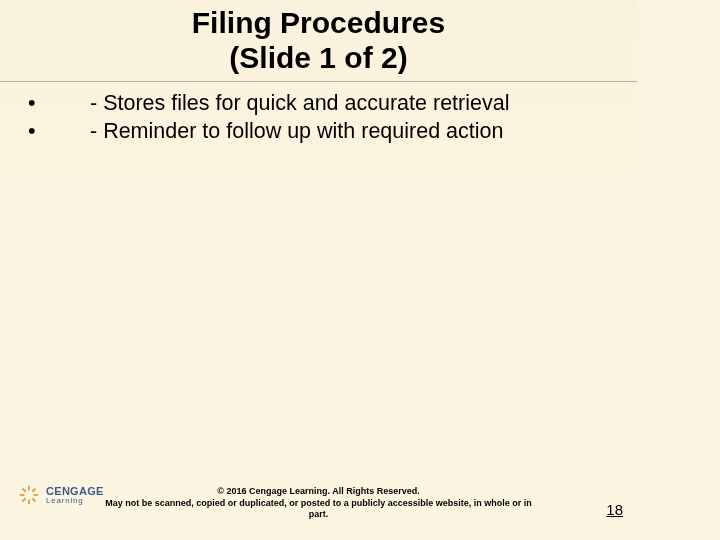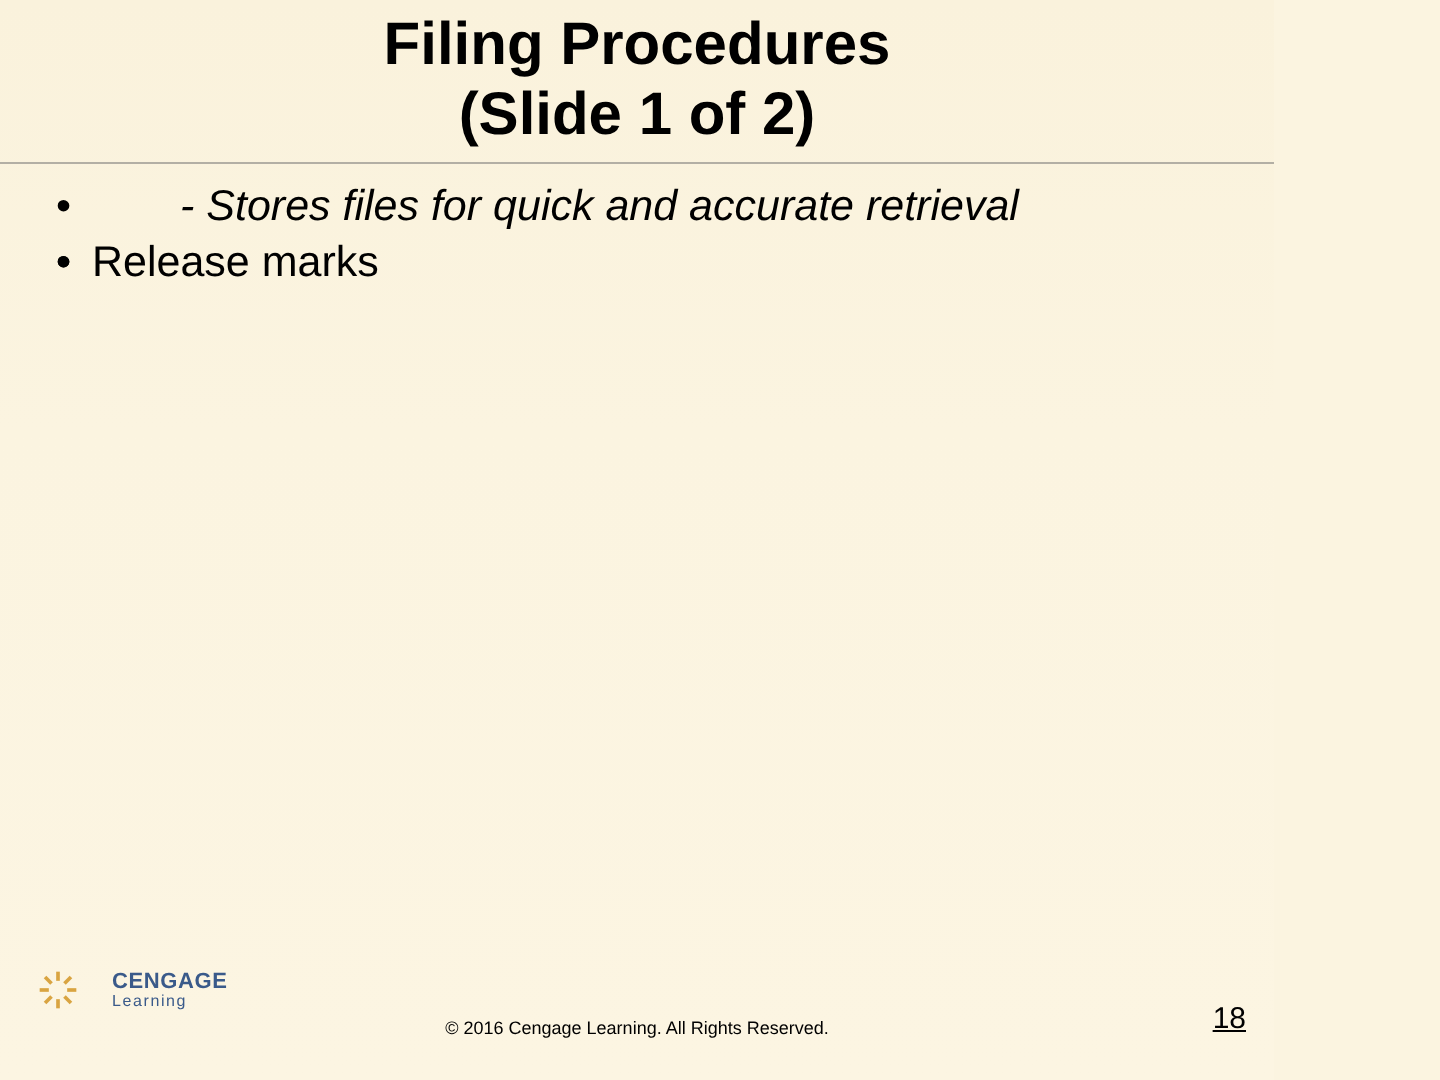--- a/index.html
+++ b/index.html
@@ -53,54 +53,53 @@
     left: 0;
     top: 0;
   }
   .b2 {
     padding-left: 44px;
   }
   .b2 .sub {
     position: relative;
     padding-left: 18px;
     text-indent: -18px;
-    font-style: italic;
   }
   .b2 .sub::before {
     content: "- ";
   }
   .footer {
     position: absolute;
     bottom: 20px;
     left: 0;
     width: 100%;
   }
   .copyright {
     text-align: center;
     font-size: 9px;
-    font-weight: normal;
+    font-weight: bold;
     color: #000;
     line-height: 1.25;
     padding: 0 100px;
   }
   .slide-number {
     position: absolute;
     right: 14px;
     bottom: 2px;
     font-size: 15px;
     color: #000;
     text-decoration: underline;
   }
   .logo {
     position: absolute;
     left: 18px;
     bottom: 14px;
     display: flex;
     align-items: center;
-    gap: 16px;
+    gap: 6px;
   }
   .logo-mark svg {
     display: block;
   }
   .logo-text {
     line-height: 1;
   }
   .logo-brand {
     font-size: 11px;
     font-weight: bold;
@@ -125,25 +124,25 @@
   <div class="body">
     <div class="b1">
 
       <div class="item">
         <div class="b2">
           <div class="sub">Stores files for quick and accurate retrieval</div>
         </div>
       </div>
 
       <div class="item">
+        <div class="b2">
+          <div class="sub">Reminder to follow up with required action</div>
+        </div>
       </div>
 
-      <div class="item">
-        <span>Release marks</span>
-      </div>
 
 
 
     </div>
   </div>
 
   <div class="footer">
     <div class="logo">
       <span class="logo-mark">
         <svg width="22" height="22" viewBox="0 0 24 24">
@@ -159,17 +158,18 @@
           </g>
         </svg>
       </span>
       <span class="logo-text">
         <div class="logo-brand">CENGAGE</div>
         <div class="logo-sub">Learning</div>
       </span>
     </div>
     <div class="copyright">
       <div>© 2016 Cengage Learning. All Rights Reserved.</div>
+      <div>May not be scanned, copied or duplicated, or posted to a publicly accessible website, in whole or in part.</div>
     </div>
     <div class="slide-number">18</div>
   </div>
 
 </div>
 
 </body></html>

